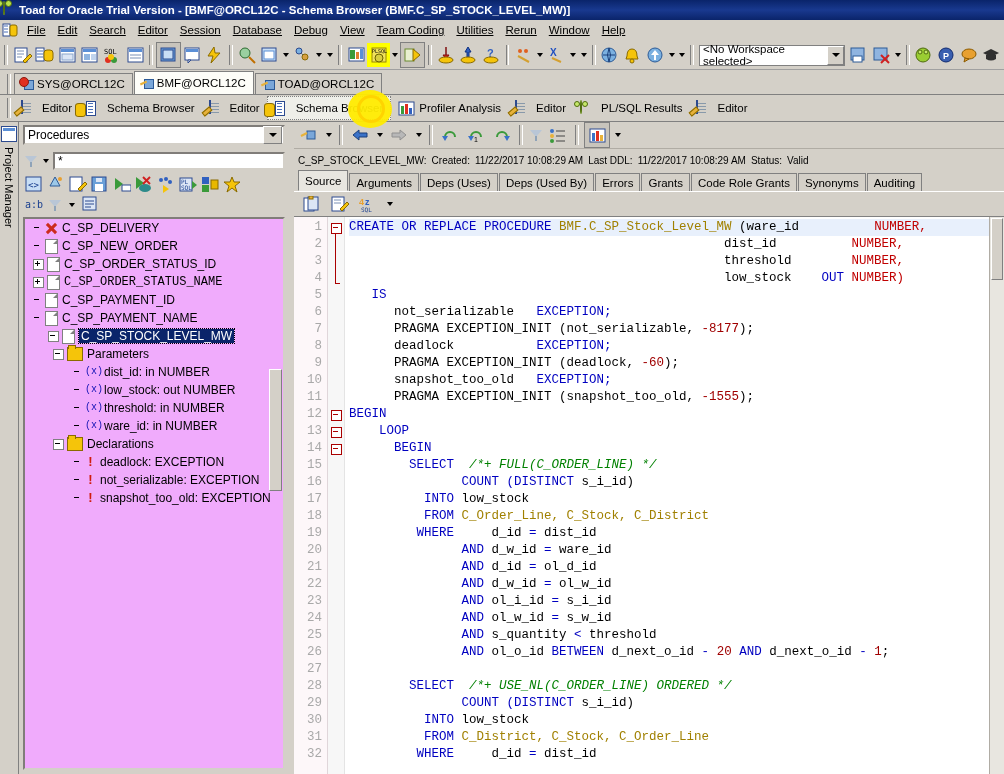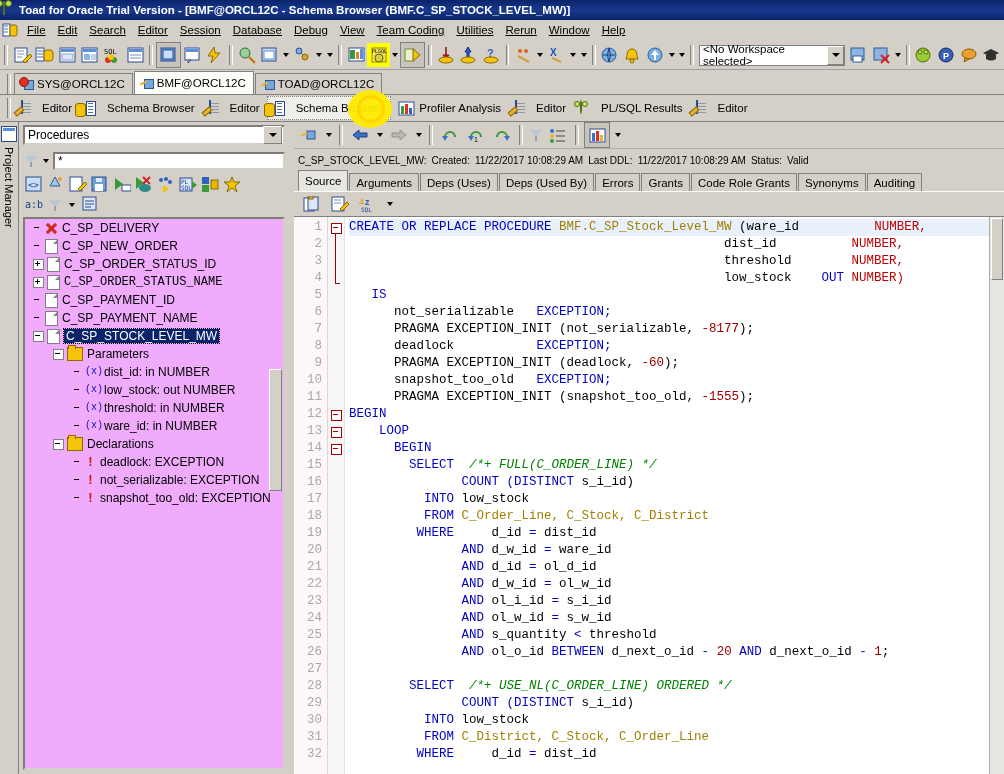--- a/index.html
+++ b/index.html
@@ -670,21 +670,21 @@
         <div class="tnode" style="padding-left:8px;">
           <span class="expander none"></span>
           <span class="tdoc"></span>
           <span class="label">C_SP_PAYMENT_ID</span>
         </div>
         <div class="tnode" style="padding-left:8px;">
           <span class="expander none"></span>
           <span class="tdoc"></span>
           <span class="label">C_SP_PAYMENT_NAME</span>
         </div>
-        <div class="tnode sel" style="padding-left:8px;">
+        <div class="tnode sel" style="padding-left:23px;">
           <span class="expander"></span>
           <span class="tdoc"></span>
           <span class="label">C_SP_STOCK_LEVEL_MW</span>
         </div>
         <div class="tnode" style="padding-left:28px;">
           <span class="expander"></span>
           <span class="tfolder"></span>
           <span class="label">Parameters</span>
         </div>
         <div class="tnode" style="padding-left:48px;">

